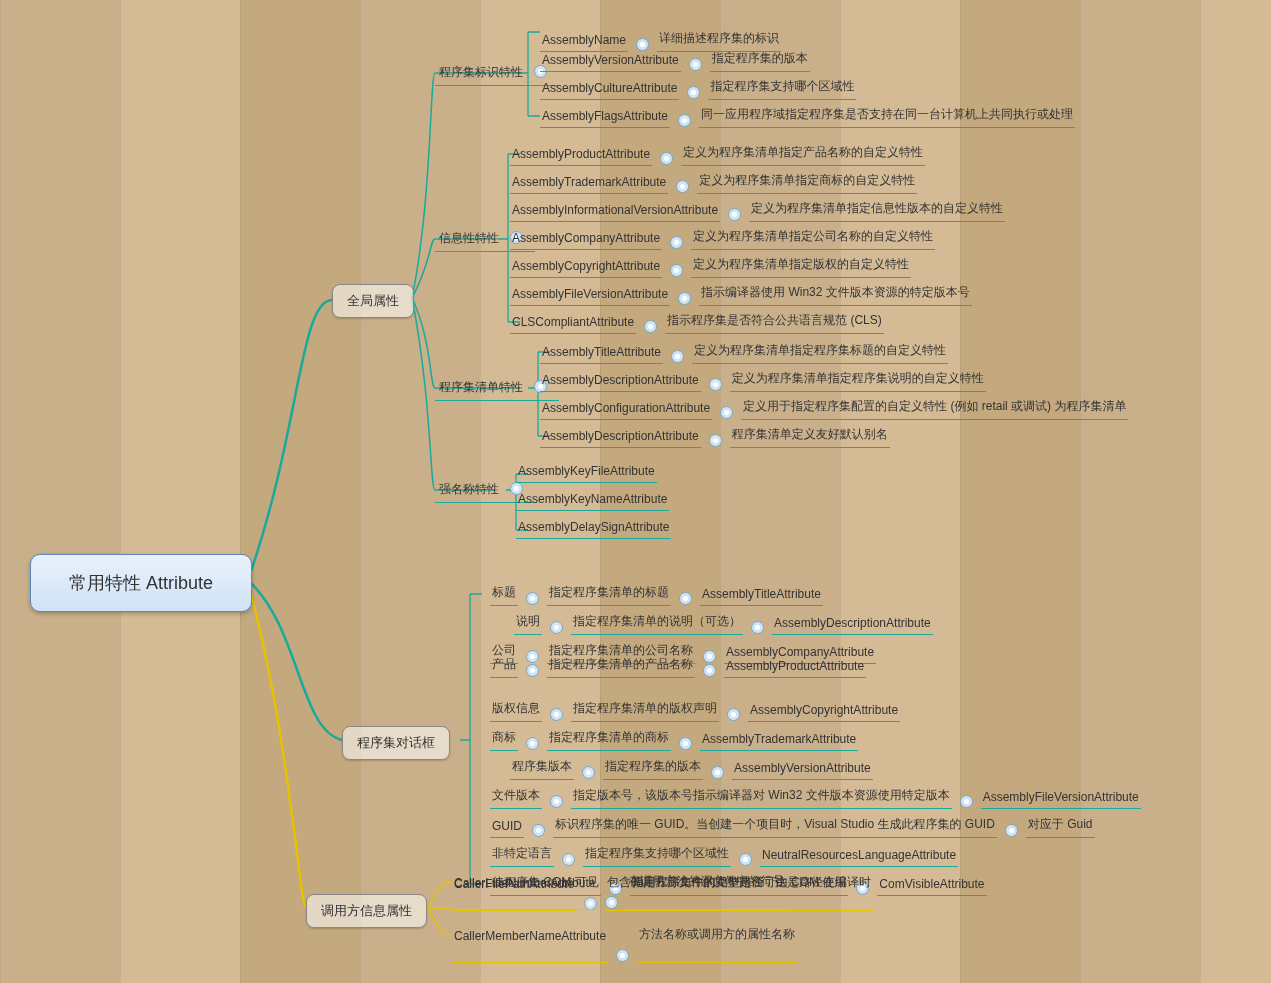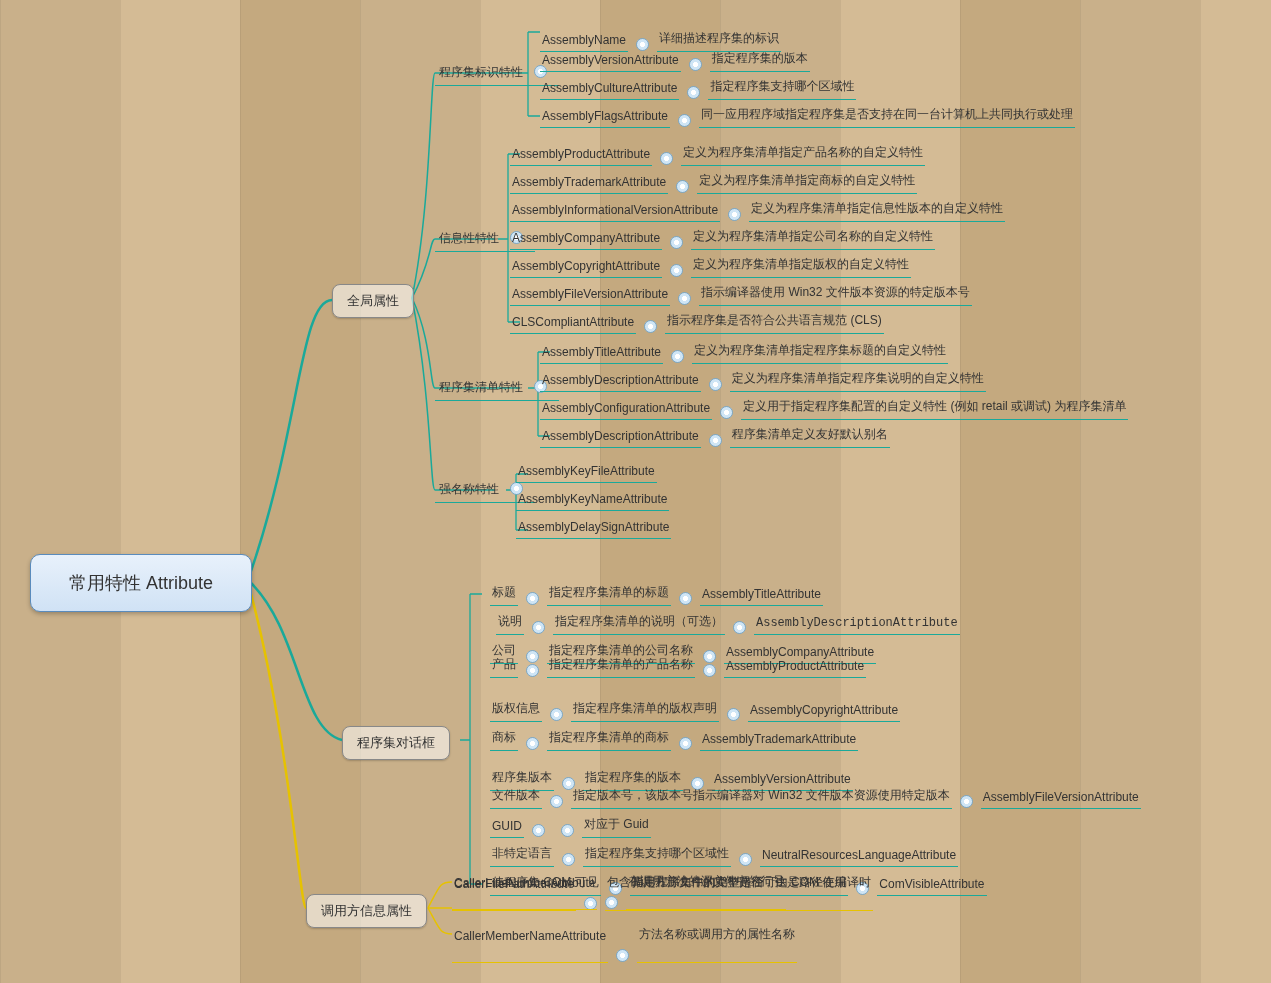--- a/index.html
+++ b/index.html
@@ -176,21 +176,21 @@
     <div class="node row" style="left: 516px; top: 518px;">
       <span class="seg">AssemblyDelaySignAttribute</span>
     </div>
     <div class="node row" style="left: 490px; top: 582px;">
       <span class="seg">标题</span>
       <span class="toggle"></span>
       <span class="seg">指定程序集清单的标题</span>
       <span class="toggle"></span>
       <span class="seg">AssemblyTitleAttribute</span>
     </div>
-    <div class="node row" style="left: 496px; top: 611px; font-family: Liberation Mono, monospace;">
+    <div class="node row" style="left: 514px; top: 611px;">
       <span class="seg">说明</span>
       <span class="toggle"></span>
       <span class="seg">指定程序集清单的说明（可选）</span>
       <span class="toggle"></span>
       <span class="seg">AssemblyDescriptionAttribute</span>
     </div>
     <div class="node row" style="left: 490px; top: 640px;">
       <span class="seg">公司</span>
       <span class="toggle"></span>
       <span class="seg">指定程序集清单的公司名称</span>
@@ -211,37 +211,38 @@
       <span class="toggle"></span>
       <span class="seg">AssemblyCopyrightAttribute</span>
     </div>
     <div class="node row" style="left: 490px; top: 727px;">
       <span class="seg">商标</span>
       <span class="toggle"></span>
       <span class="seg">指定程序集清单的商标</span>
       <span class="toggle"></span>
       <span class="seg">AssemblyTrademarkAttribute</span>
     </div>
-    <div class="node row" style="left: 490px; top: 756px; margin-top: 11px;">
+    <div class="node row" style="left: 510px; top: 756px;">
       <span class="seg">程序集版本</span>
       <span class="toggle"></span>
       <span class="seg">指定程序集的版本</span>
       <span class="toggle"></span>
       <span class="seg">AssemblyVersionAttribute</span>
     </div>
     <div class="node row" style="left: 490px; top: 785px; text-align: center;">
       <span class="seg">文件版本</span>
       <span class="toggle"></span>
       <span class="seg">指定版本号，该版本号指示编译器对 Win32 文件版本资源使用特定版本</span>
       <span class="toggle"></span>
       <span class="seg">AssemblyFileVersionAttribute</span>
     </div>
     <div class="node row" style="left: 490px; top: 814px;">
       <span class="seg">GUID</span>
       <span class="toggle"></span>
+      <span class="seg">标识程序集的唯一 GUID。当创建一个项目时，Visual Studio 生成此程序集的 GUID</span>
       <span class="toggle"></span>
       <span class="seg">对应于 Guid</span>
     </div>
     <div class="node row" style="left: 490px; top: 843px;">
       <span class="seg">非特定语言</span>
       <span class="toggle"></span>
       <span class="seg">指定程序集支持哪个区域性</span>
       <span class="toggle"></span>
       <span class="seg">NeutralResourcesLanguageAttribute</span>
     </div>

